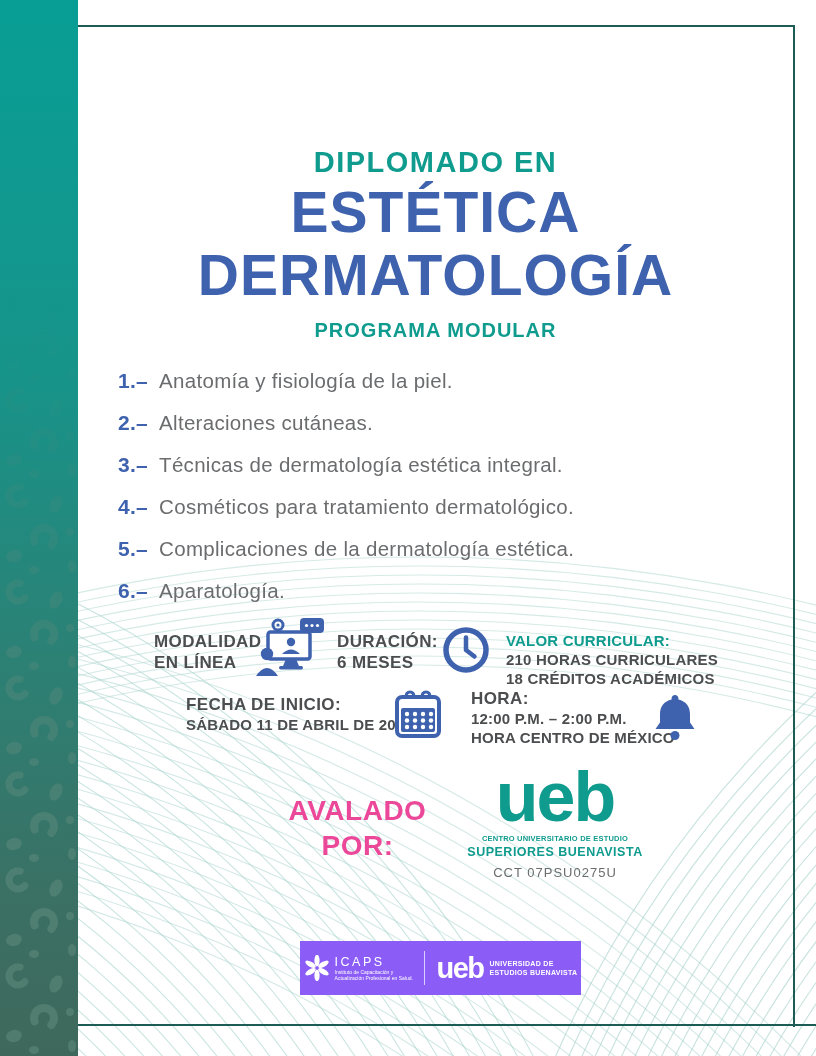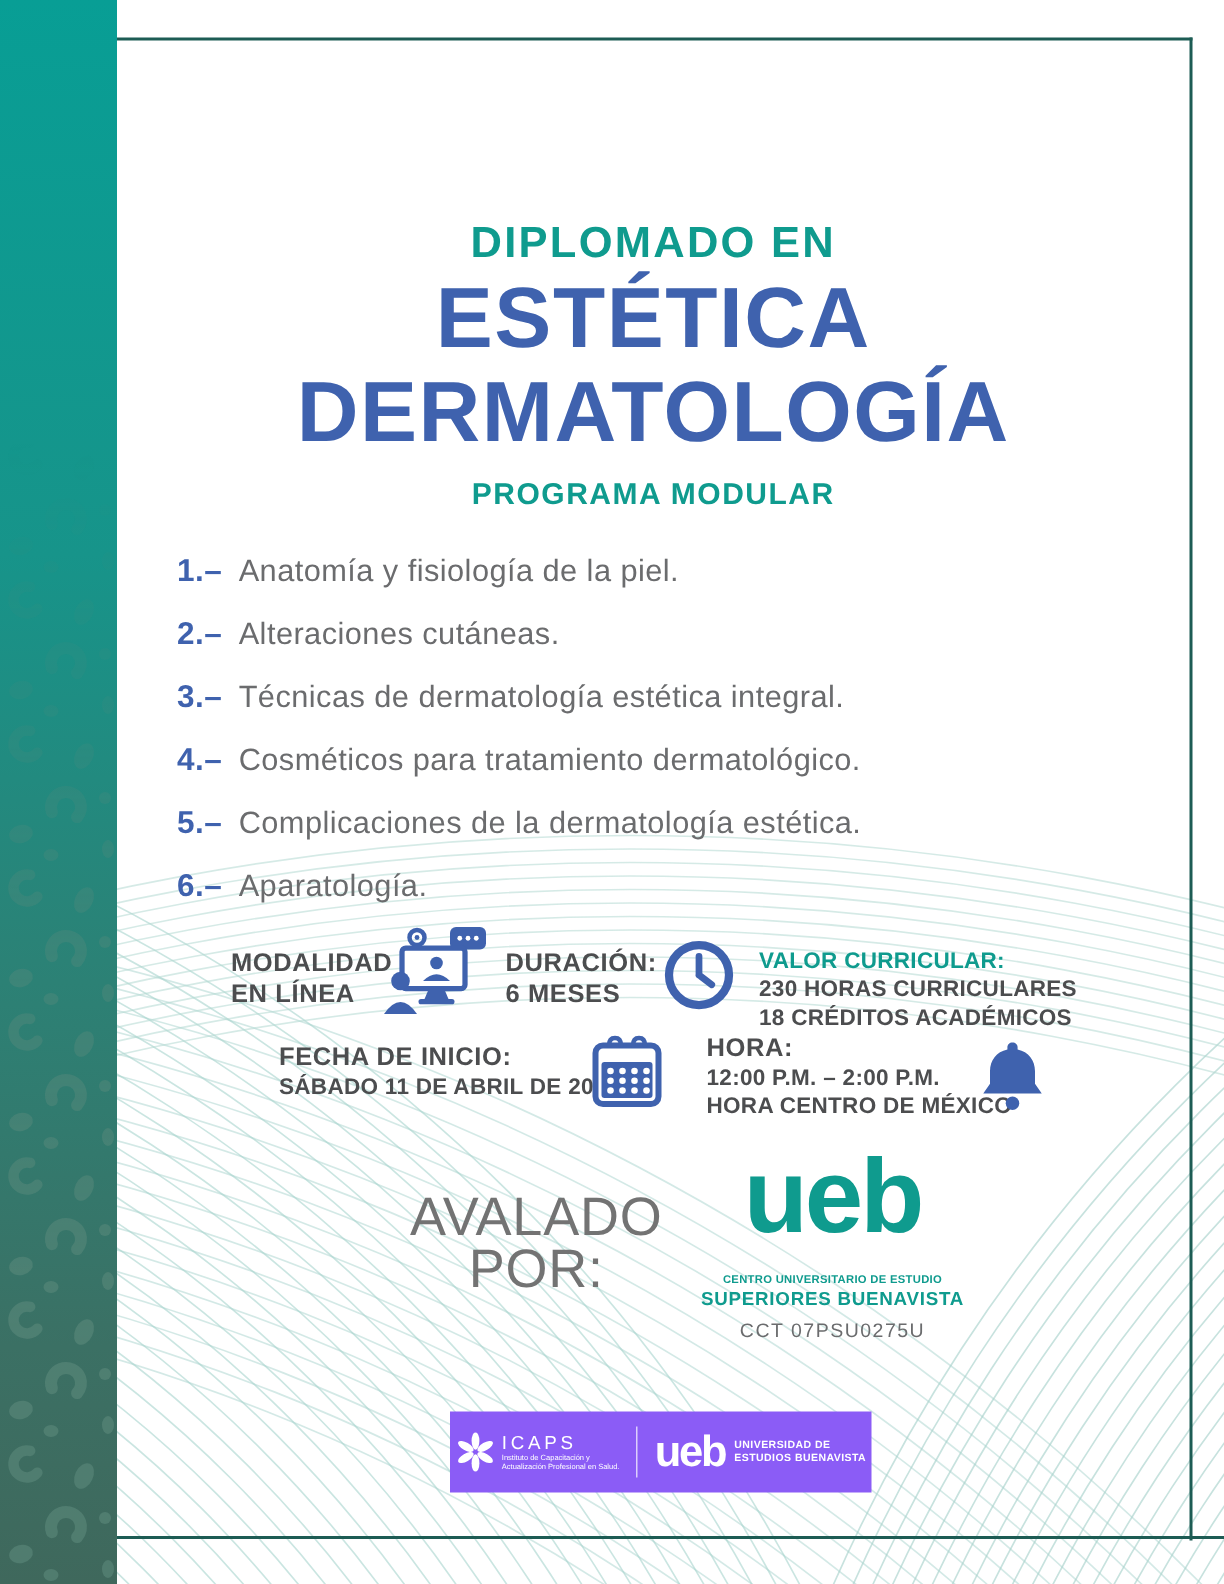--- a/index.html
+++ b/index.html
@@ -31,24 +31,24 @@
 
   
   .cell{position:absolute;z-index:5;color:#4C4D4F;font-weight:bold;}
   .lbl-lg{font-size:17px;line-height:21px;letter-spacing:.4px;}
   .lbl-sm{font-size:15px;line-height:19px;letter-spacing:.2px;}
   .teal{color:#0F9B8E;}
   .icon{position:absolute;z-index:5;}
 
   
   .avalado{position:absolute;left:265px;top:793px;width:185px;text-align:center;z-index:5;
-           font-size:36px;line-height:35px;font-weight:normal;color:#737373;letter-spacing:.5px;}
+           font-size:28px;line-height:35px;font-weight:bold;color:#ec4899;letter-spacing:.5px;}
   .ueb-block{position:absolute;left:465px;top:768px;width:180px;text-align:center;z-index:5;}
   .ueb-logo{font-size:70px;line-height:58px;font-weight:bold;color:#0F9B8E;letter-spacing:-2px;}
-  .ueb-org1{font-size:7.5px;font-weight:bold;color:#0F9B8E;letter-spacing:.2px;margin-top:22px;text-align:center;}
+  .ueb-org1{font-size:7.5px;font-weight:bold;color:#0F9B8E;letter-spacing:.2px;margin-top:8px;text-align:center;}
   .ueb-org2{font-size:12.5px;font-weight:bold;color:#0F9B8E;letter-spacing:.5px;margin-top:2px;}
   .ueb-cct{font-size:13px;color:#6B6C6E;letter-spacing:1px;margin-top:6px;}
 
   
   .footer-bar{position:absolute;left:300px;top:941px;width:281px;height:54px;background:#8b5cf6;
               z-index:5;display:flex;align-items:center;justify-content:center;gap:11px;}
   .icaps{display:flex;align-items:center;gap:5px;color:#fff;}
   .icaps-name{font-size:12.5px;letter-spacing:2.5px;}
   .icaps-sub{font-size:5px;line-height:6px;white-space:nowrap;}
   .fdiv{width:1.5px;height:34px;background:rgba(255,255,255,.7);}
@@ -256,21 +256,21 @@
     <div>6 MESES</div>
   </div>
 
   <svg class="icon" style="left:440px;top:624px;" width="52" height="52" viewBox="0 0 52 52">
     <circle cx="26" cy="26" r="20" fill="none" stroke="#3F62AE" stroke-width="5.5"></circle>
     <path d="M26 26 V13.5 M26 26 L34.5 32.5" fill="none" stroke="#3F62AE" stroke-width="4.5" stroke-linecap="round"></path>
   </svg>
 
   <div class="cell lbl-sm" style="left:506px;top:631px;">
     <div class="teal">VALOR CURRICULAR:</div>
-    <div>230 HORAS CURRICULARES</div>
+    <div>210 HORAS CURRICULARES</div>
     <div>18 CRÉDITOS ACADÉMICOS</div>
   </div>
 
   <div class="cell" style="left:186px;top:694px;">
     <div class="lbl-lg">FECHA DE INICIO:</div>
     <div class="lbl-sm">SÁBADO 11 DE ABRIL DE 2026.</div>
   </div>
 
   <svg class="icon" style="left:394px;top:688px;" width="48" height="52" viewBox="0 0 48 52">
     <rect x="3" y="9" width="42" height="39" rx="5" fill="#fff" stroke="#3F62AE" stroke-width="4"></rect>

